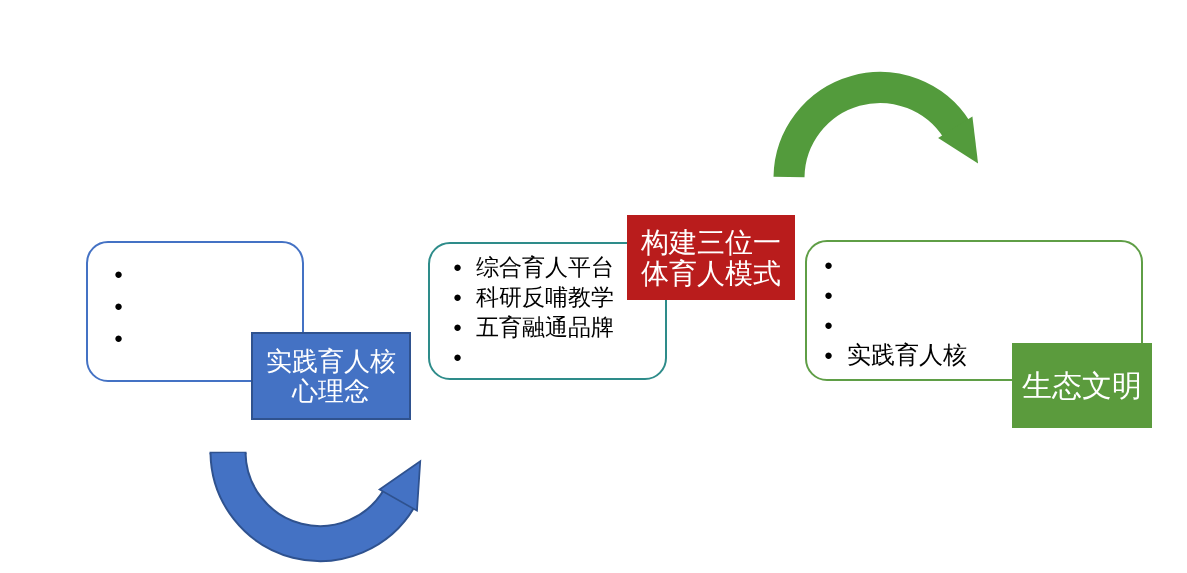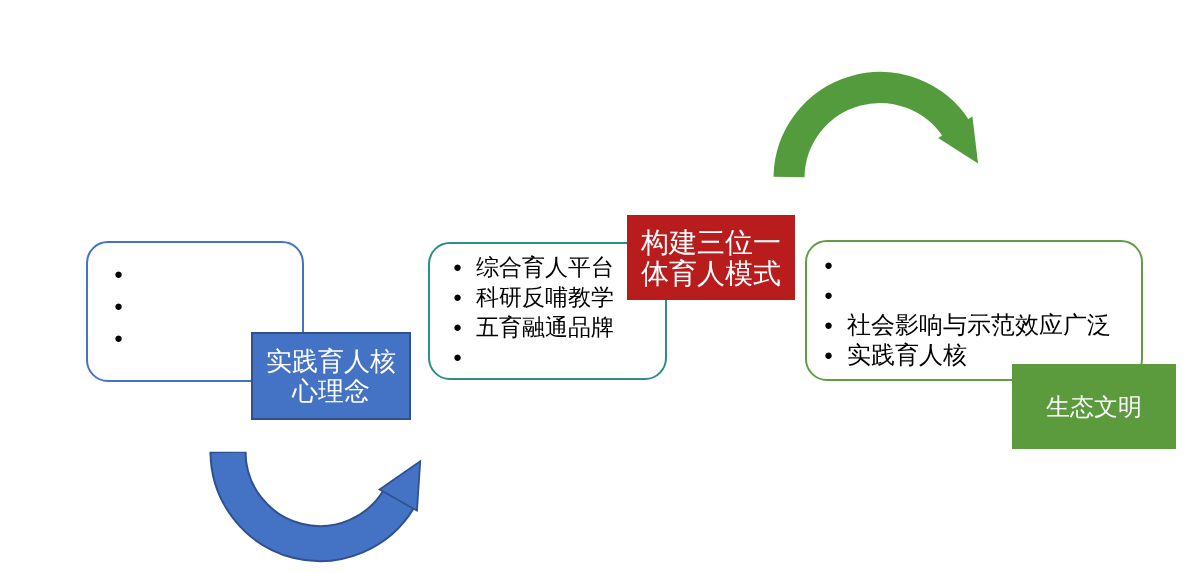--- a/index.html
+++ b/index.html
@@ -47,23 +47,23 @@
     left:251px;top:332px;width:160px;height:88px;
     background:#4472C4;border:2px solid #2F528F;
     font-size:26px;line-height:30px;
   }
   #tag2{
     left:627px;top:193px;width:168px;height:85px;
     background:#b91c1c;
     font-size:28px;line-height:31px;margin-top:22px;
   }
   #tag3{
-    left:1012px;top:343px;width:164px;height:85px;
+    left:1012px;top:343px;width:140px;height:85px;
     background:#5B9B3D;
-    font-size:24px;line-height:31px;margin-top:21px;
+    font-size:30px;line-height:31px;
   }
   
   #arrow-layer{
     position:absolute;left:0;top:0;width:1187px;height:573px;
     z-index:1;pointer-events:none;
   }
 </style>
 </head>
 <body>
 
@@ -128,21 +128,20 @@
     <div class="items">
       <div class="item">
         <span class="dot">●</span>
       </div>
       <div class="item">
         <span class="dot">●</span>
       </div>
       <div class="item">
 
         <span class="dot">●</span>
-        <span>社会影响与示范效应广泛</span>
       </div>
       <div class="item">
         <span class="dot">●</span>
         <span>实践育人核</span>
       </div>
     </div>
   </div>
 
   <div id="tag1" class="tag">
     <span>实践育人核</span>

